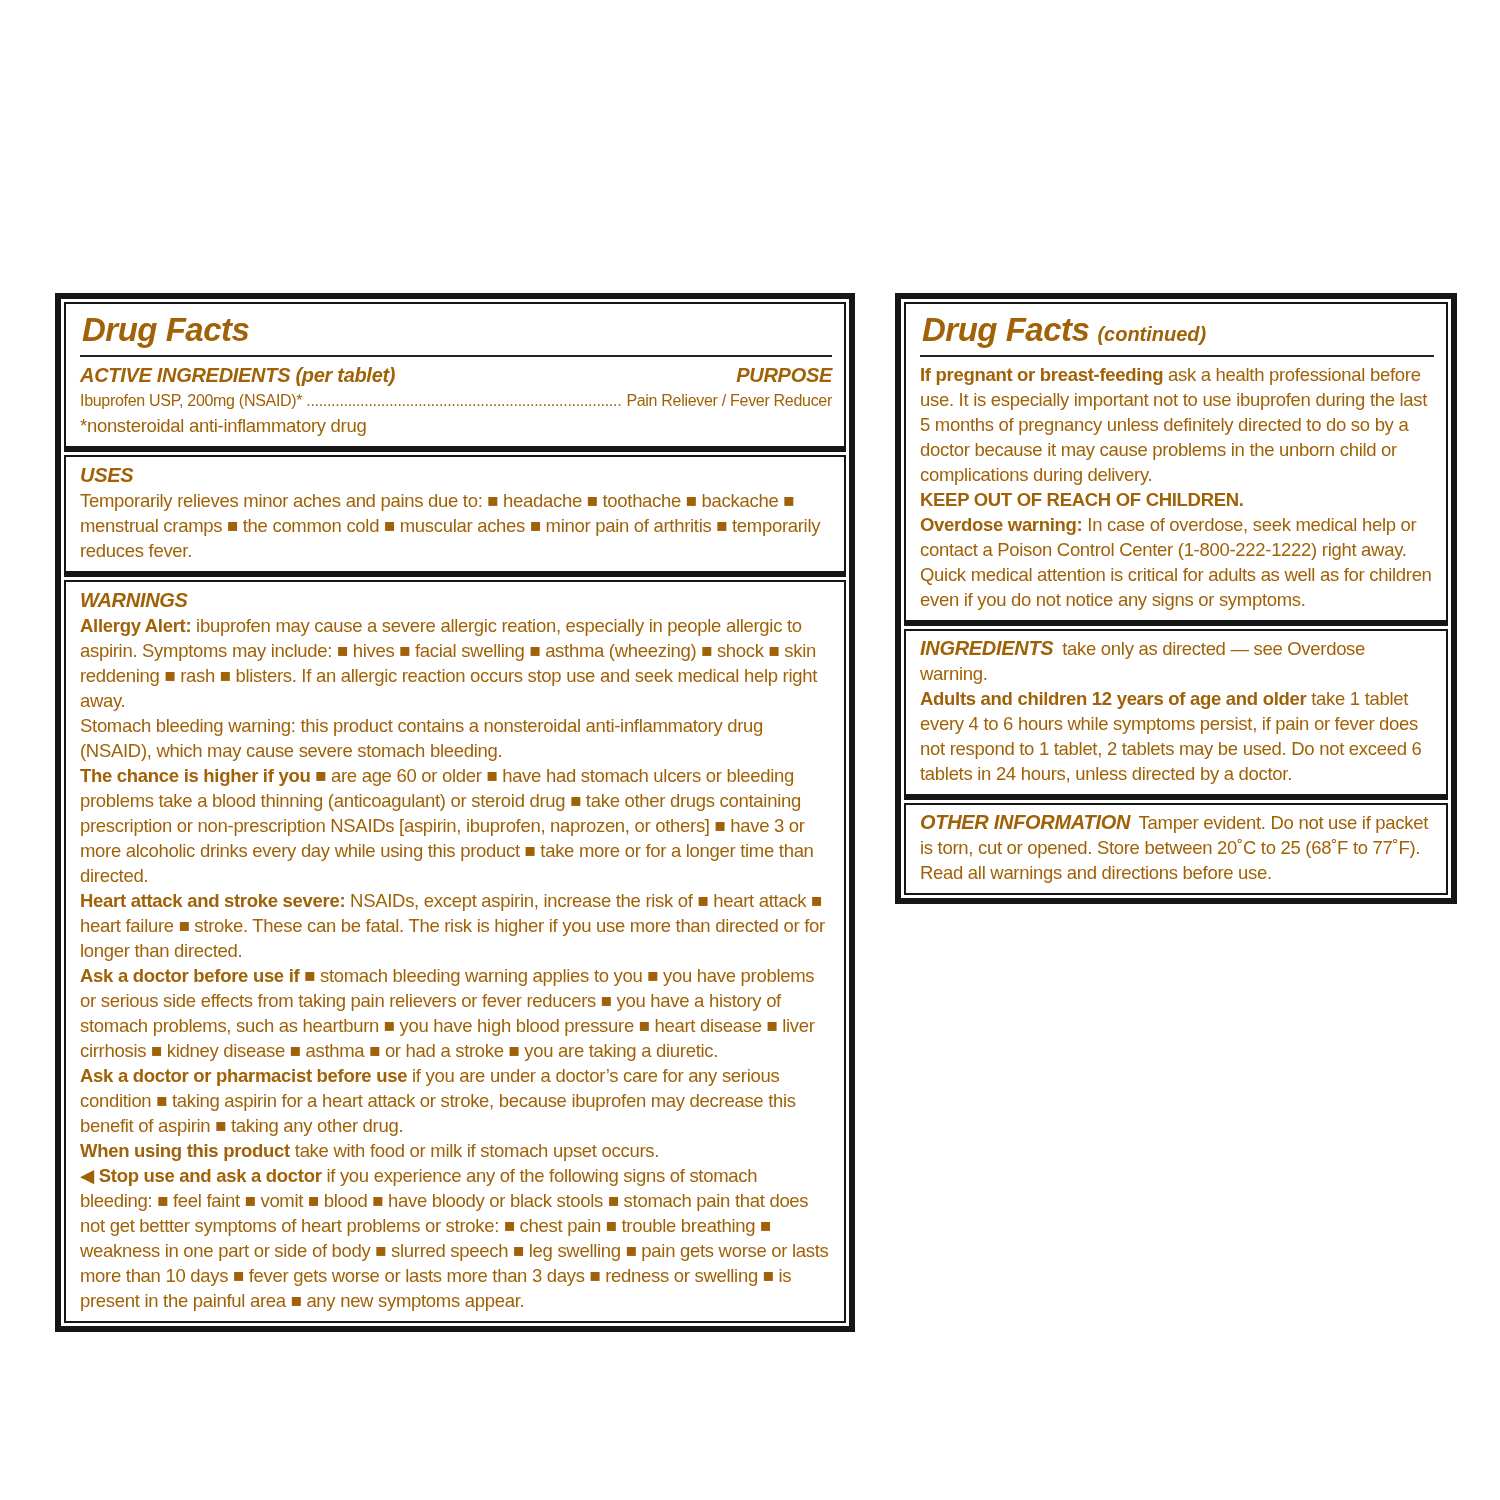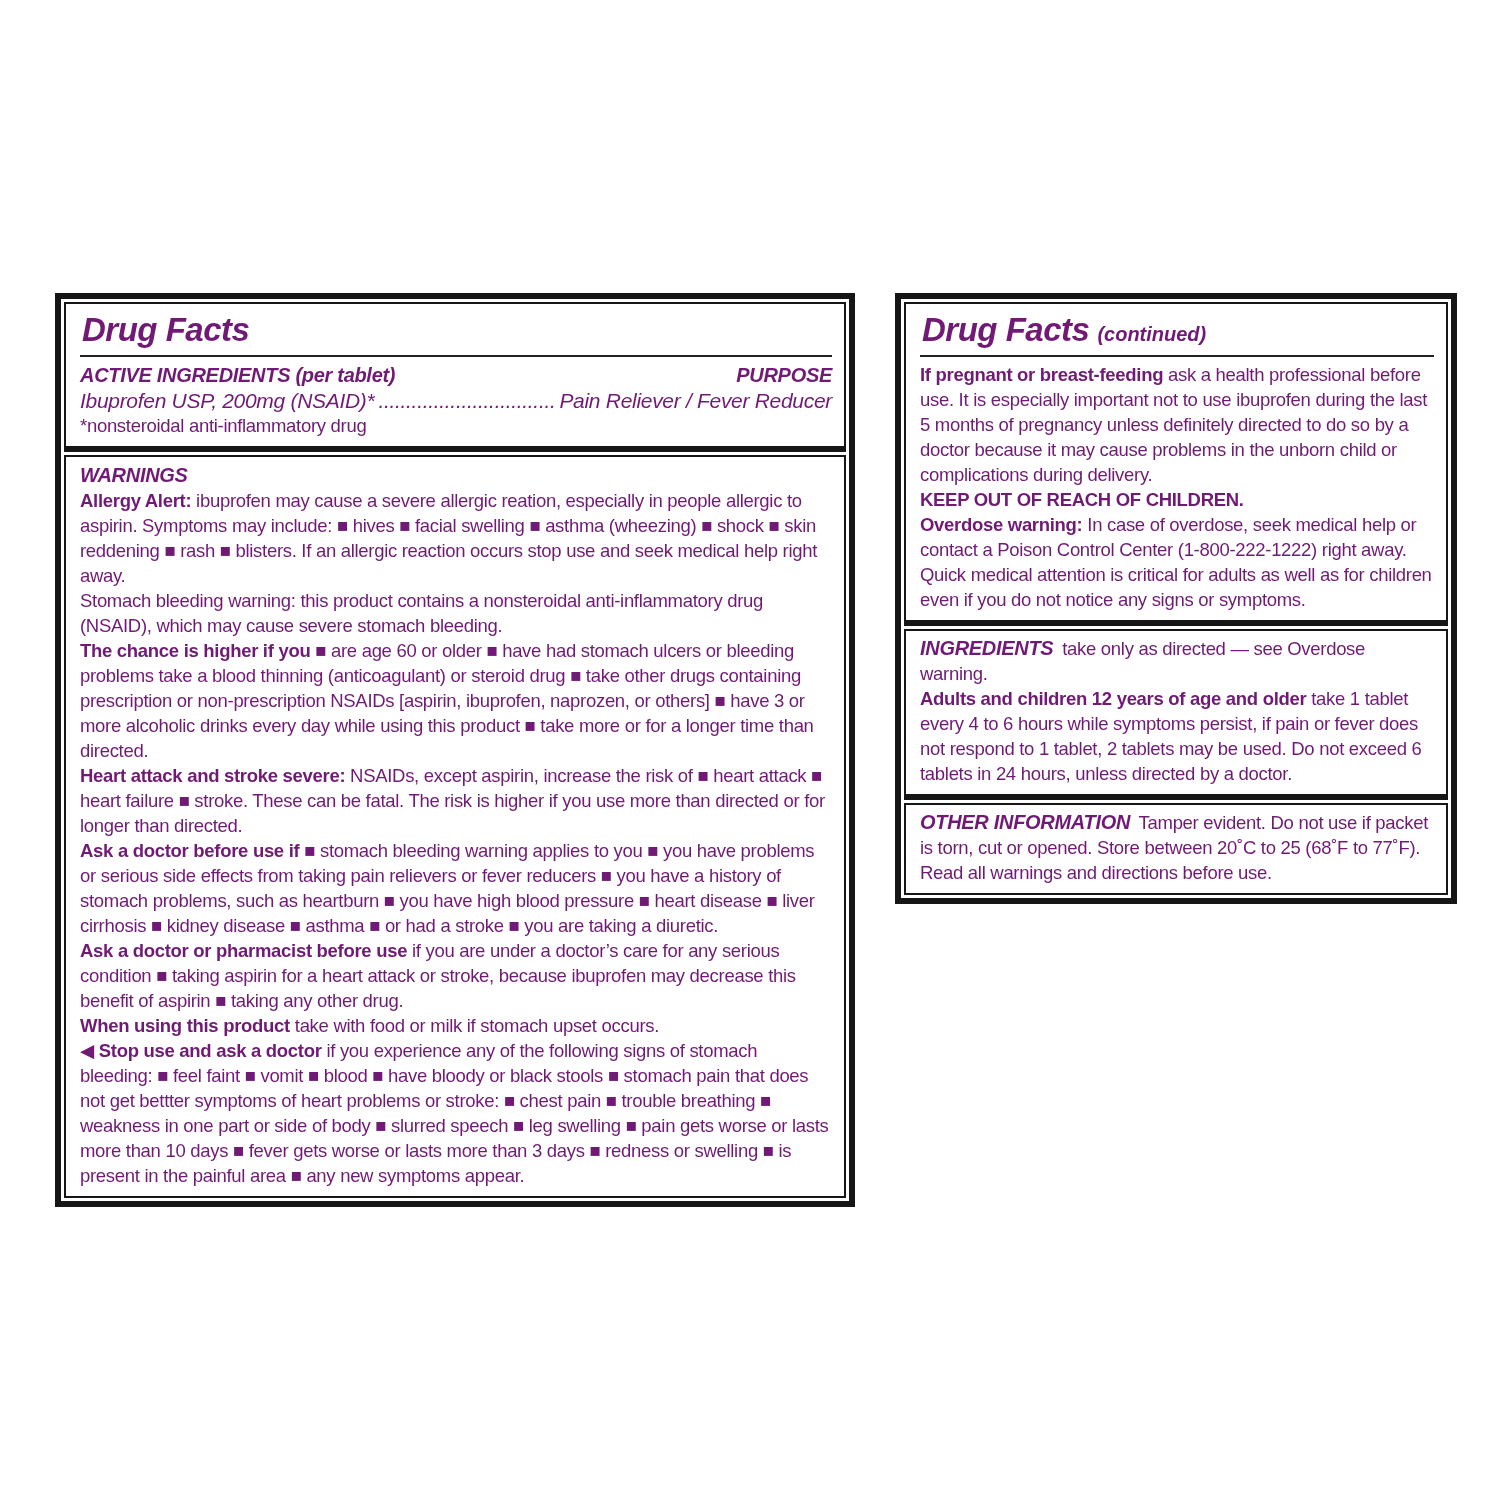--- a/index.html
+++ b/index.html
@@ -3,21 +3,21 @@
 <meta charset="utf-8">
 <style>
   * { margin: 0; padding: 0; box-sizing: border-box; }
   html, body { background: #ffffff; }
   .canvas {
     position: relative;
     width: 1500px;
     height: 1500px;
     background: #ffffff;
     font-family: "Liberation Sans", "DejaVu Sans", sans-serif;
-    color: #701a75;
+    color: #a16207;
   }
   .panel {
     position: absolute;
     background: #ffffff;
     border: 6px solid #161616;
     padding: 3px;
   }
   .panel-left  { left: 55px;  top: 293px; width: 800px; }
   .panel-right { left: 895px; top: 293px; width: 562px; }
   .sec {
@@ -70,25 +70,24 @@
     font-size: 20px;
     font-weight: bold;
     font-style: italic;
     letter-spacing: -0.3px;
     margin-right: 4px;
   }
   .b { font-weight: bold; }
   .dotted-row {
     display: flex;
     align-items: baseline;
-    font-size: 21px;
+    font-size: 16px;
     line-height: 25px;
     letter-spacing: -0.3px;
     white-space: nowrap;
-    font-style: italic;
   }
   .dots {
     flex: 1;
     overflow: hidden;
     white-space: nowrap;
     margin: 0 4px;
   }
 </style>
 </head>
 <body>
@@ -106,20 +105,24 @@
         <span class="sec-hdr">PURPOSE</span>
       </div>
       <div class="dotted-row">
         <span>Ibuprofen USP, 200mg (NSAID)*</span>
         <span class="dots">...........................................................................................................................................................</span>
         <span>Pain Reliever / Fever Reducer</span>
       </div>
       <div class="body-txt">*nonsteroidal anti-inflammatory drug</div>
     </div>
 
+    <div class="sec">
+      <div class="sec-hdr">USES</div>
+      <div class="body-txt">Temporarily relieves minor aches and pains due to: ■ headache ■ toothache ■ backache ■ menstrual cramps ■ the common cold ■ muscular aches ■ minor pain of arthritis ■ temporarily reduces fever.</div>
+    </div>
 
     <div class="sec">
       <div class="sec-hdr">WARNINGS</div>
       <p class="para"><span class="b">Allergy Alert:</span><span> ibuprofen may cause a severe allergic reation, especially in people allergic to aspirin. Symptoms may include: ■ hives ■ facial swelling ■ asthma (wheezing) ■ shock ■ skin reddening ■ rash ■ blisters. If an allergic reaction occurs stop use and seek medical help right away.</span></p>
       <p class="para"><span class="b"></span><span>Stomach bleeding warning: this product contains a nonsteroidal anti-inflammatory drug (NSAID), which may cause severe stomach bleeding.</span></p>
       <p class="para"><span class="b">The chance is higher if you</span><span> ■ are age 60 or older ■ have had stomach ulcers or bleeding problems take a blood thinning (anticoagulant) or steroid drug ■ take other drugs containing prescription or non-prescription NSAIDs [aspirin, ibuprofen, naprozen, or others] ■ have 3 or more alcoholic drinks every day while using this product ■ take more or for a longer time than directed.</span></p>
       <p class="para"><span class="b">Heart attack and stroke severe:</span><span> NSAIDs, except aspirin, increase the risk of ■ heart attack ■ heart failure ■ stroke. These can be fatal. The risk is higher if you use more than directed or for longer than directed.</span></p>
       <p class="para"><span class="b">Ask a doctor before use if</span><span> ■ stomach bleeding warning applies to you ■ you have problems or serious side effects from taking pain relievers or fever reducers ■ you have a history of stomach problems, such as heartburn ■ you have high blood pressure ■ heart disease ■ liver cirrhosis ■ kidney disease ■ asthma ■ or had a stroke ■ you are taking a diuretic.</span></p>
       <p class="para"><span class="b">Ask a doctor or pharmacist before use</span><span> if you are under a doctor’s care for any serious condition ■ taking aspirin for a heart attack or stroke, because ibuprofen may decrease this benefit of aspirin ■ taking any other drug.</span></p>
       <p class="para"><span class="b">When using this product</span><span> take with food or milk if stomach upset occurs.</span></p>

